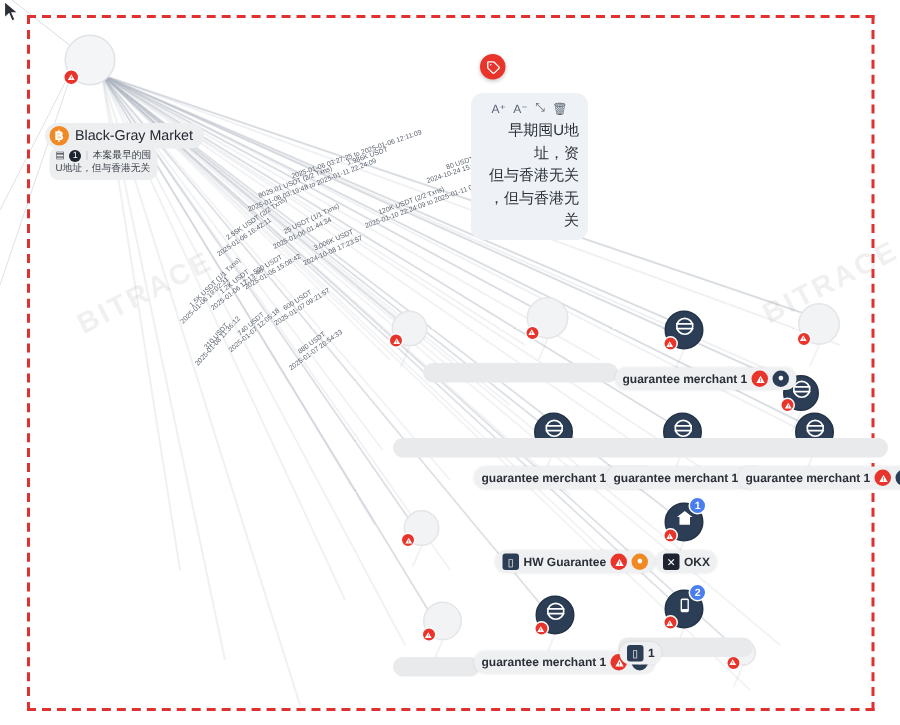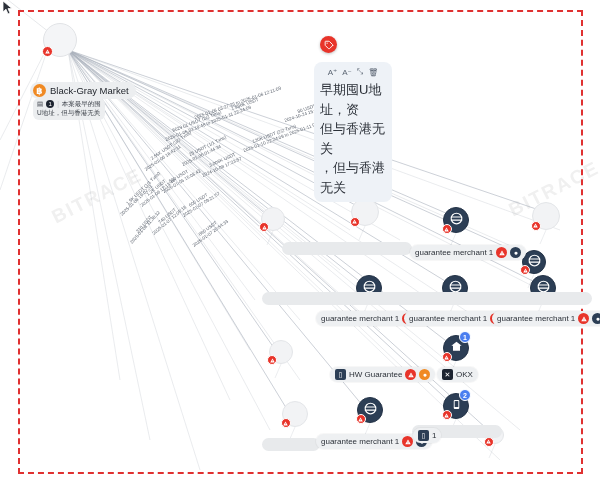--- a/index.html
+++ b/index.html
@@ -29,21 +29,21 @@
       align-items:center;justify-content:center;color:#fff;
       font-size:7px;font-weight:700;line-height:1;}
   .badge.red{background:#e8342a;border:1.5px solid #fff;}
   .badge.blue{background:#4a7ef0;border:1.5px solid #fff;}
 
   
   .chip{position:absolute;display:flex;align-items:center;gap:3px;
       background:#eef0f2;border-radius:9px;padding:2px 5px;
       font-size:8px;color:#2b3038;white-space:nowrap;
       box-shadow:0 0 0 1px rgba(0,0,0,0.03);}
-  .chip .txt{font-size:8px;color:#2b3038;}
+  .chip .txt{font-size:8px;color:#2b3038;font-weight:bold;}
   .chip-bar{position:absolute;background:#e8eaec;border-radius:8px;height:13px;}
 
   .mini{width:11px;height:11px;border-radius:50%;display:inline-flex;
       align-items:center;justify-content:center;font-size:7px;
       color:#fff;font-weight:700;flex:none;}
   .mini.red{background:#e8342a;}
   .mini.orange{background:#f08a24;}
   .mini.dark{background:#2c3e55;}
   .mini.sq{border-radius:2px;background:#1d2430;}
   .mini.sq2{border-radius:2px;background:#2c3e55;}
@@ -62,22 +62,22 @@
   .dotnum{width:8px;height:8px;border-radius:50%;background:#1d2430;
       color:#fff;font-size:6px;display:inline-flex;align-items:center;
       justify-content:center;flex:none;}
   .sep{color:#c3c7cc;}
 
   
   .tip{position:absolute;background:#eef2f7;border-radius:8px;
       padding:5px 6px;width:78px;box-sizing:border-box;}
   .tip-tools{display:flex;align-items:center;justify-content:center;
       gap:5px;color:#5a6472;font-size:8px;margin-bottom:3px;}
-  .tip-body{font-size:13px;color:#2b3038;line-height:1.5;
-      text-align:left;}
+  .tip-body{font-size:10px;color:#2b3038;line-height:1.5;
+      text-align:right;}
   .tip-pin{position:absolute;width:17px;height:17px;border-radius:50%;
       background:#e8342a;display:flex;align-items:center;
       justify-content:center;box-shadow:0 1px 3px rgba(0,0,0,.25);}
 
   
   .edge-txt{fill:#5d646f;font-size:4.6px;
       font-family:"Liberation Sans",sans-serif;}
 
   .cursor{position:absolute;left:2px;top:0px;width:14px;height:16px;}
 </style>

